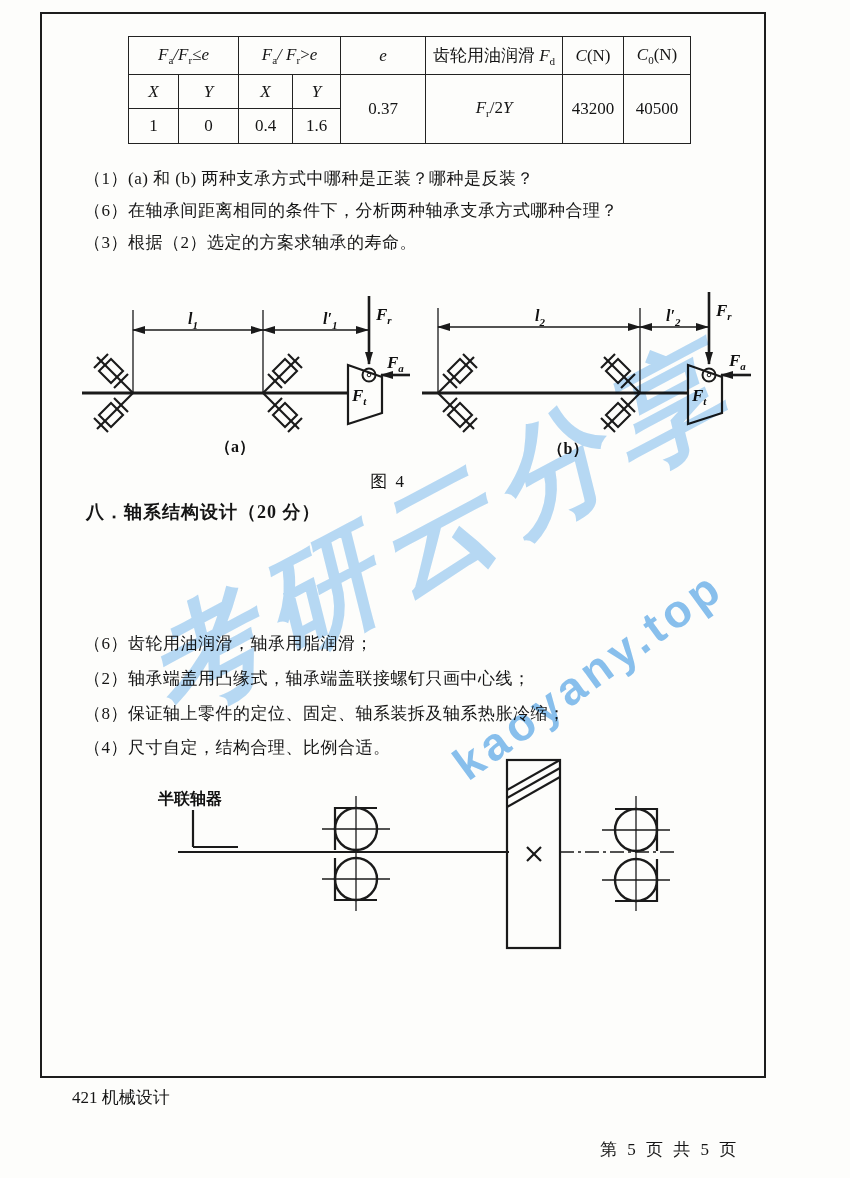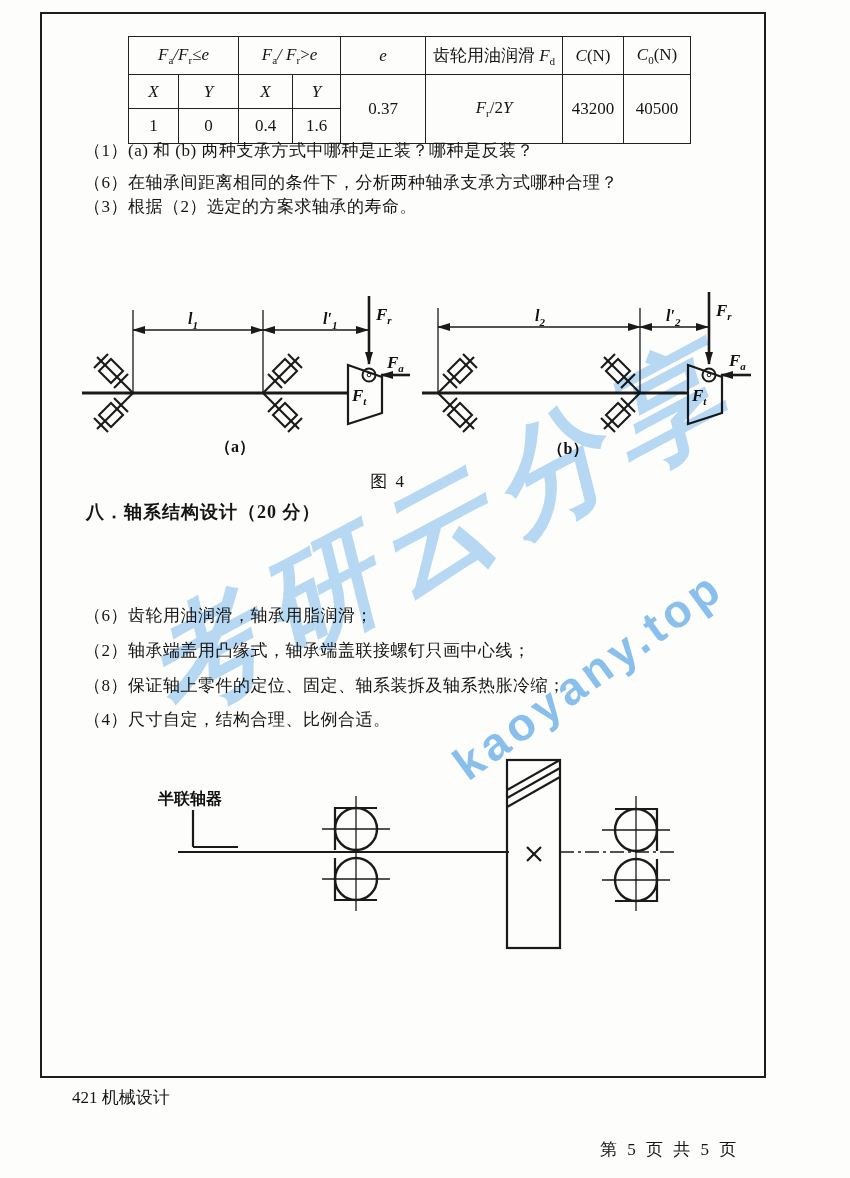--- a/index.html
+++ b/index.html
@@ -11,21 +11,21 @@
   .btable{position:absolute;left:128px;top:28px;width:562px;border-collapse:collapse;table-layout:fixed;margin-top:8px;}
   .btable th,.btable td{border:1.6px solid #222;text-align:center;vertical-align:middle;
         font-weight:normal;font-size:17px;padding:0;}
   .btable tr.r1 th{height:37px;}
   .btable tr.r2 td{height:33px;}
   .btable tr.r3 td{height:34px;}
   .it{font-style:italic;}
   sub{font-size:0.65em;}
 
   
-  .tline{position:absolute;left:84px;font-size:17px;white-space:nowrap;letter-spacing:0.5px;}
+  .tline{position:absolute;left:84px;font-size:17px;white-space:nowrap;letter-spacing:0.5px;margin-top:28px;}
   .heading{position:absolute;left:86px;top:492px;font-size:18px;font-weight:bold;letter-spacing:1px;white-space:nowrap;margin-top:8px;}
   .intro{position:absolute;left:86px;top:529px;width:672px;font-size:17px;line-height:32px;
          text-align:justify;letter-spacing:0.5px;}
   .caption{position:absolute;width:200px;text-align:center;font-size:17px;letter-spacing:2px;}
   .footer{position:absolute;font-size:17px;white-space:nowrap;}
 
   
   .fig{position:absolute;}
   .fig line,.fig polygon,.fig polyline,.fig rect,.fig circle{stroke:#1a1a1a;fill:none;}
   .shaft{stroke-width:3;}
@@ -95,21 +95,21 @@
       <td>1</td>
       <td>0</td>
       <td>0.4</td>
       <td>1.6</td>
     </tr>
   </tbody>
     </table>
 
   <div class="tline" style="top:139px">（1）(a) 和 (b) 两种支承方式中哪种是正装？哪种是反装？</div>
   <div class="tline" style="top:171px">（6）在轴承间距离相同的条件下，分析两种轴承支承方式哪种合理？</div>
-  <div class="tline" style="top:195px">（3）根据（2）选定的方案求轴承的寿命。</div>
+  <div class="tline" style="top:203px">（3）根据（2）选定的方案求轴承的寿命。</div>
 
   <svg class="fig" style="left:80px;top:280px" width="330" height="180" viewBox="0 0 330 180">
     <defs>
       <marker id="arrA" markerWidth="14" markerHeight="10" refX="12" refY="5" orient="auto-start-reverse" markerUnits="userSpaceOnUse">
         <path d="M0,1 L13,5 L0,9 Z" fill="#1a1a1a"></path>
       </marker>
       <g id="bsymA" class="bsym">
         <line x1="0" y1="0" x2="-36" y2="-36"></line>
         <polygon points="-22,-34 -10,-22 -22,-10 -34,-22"></polygon>
         <line x1="-5" y1="-19" x2="-19" y2="-5"></line>

